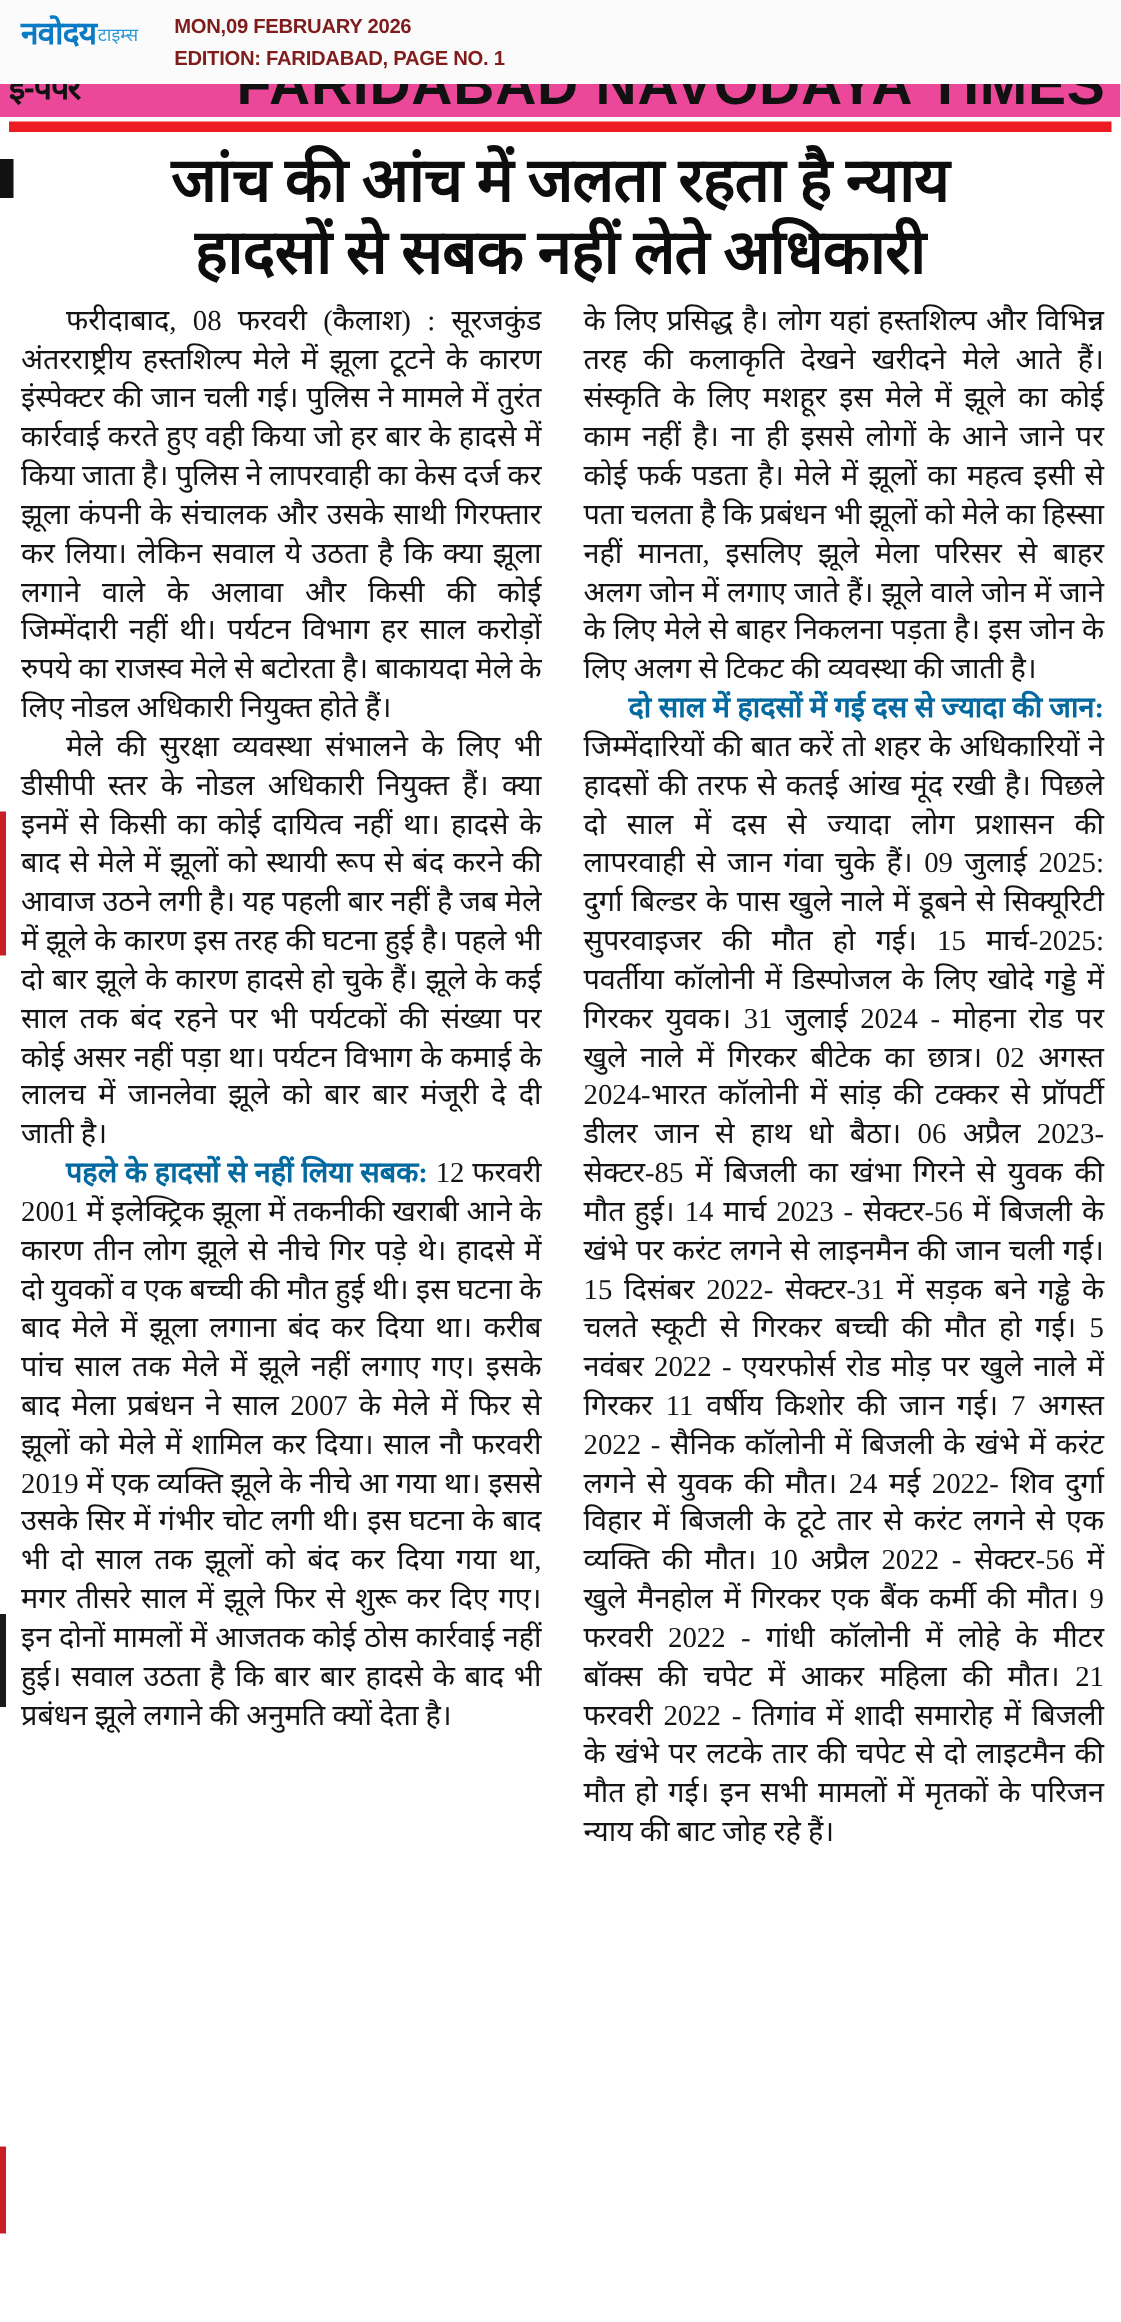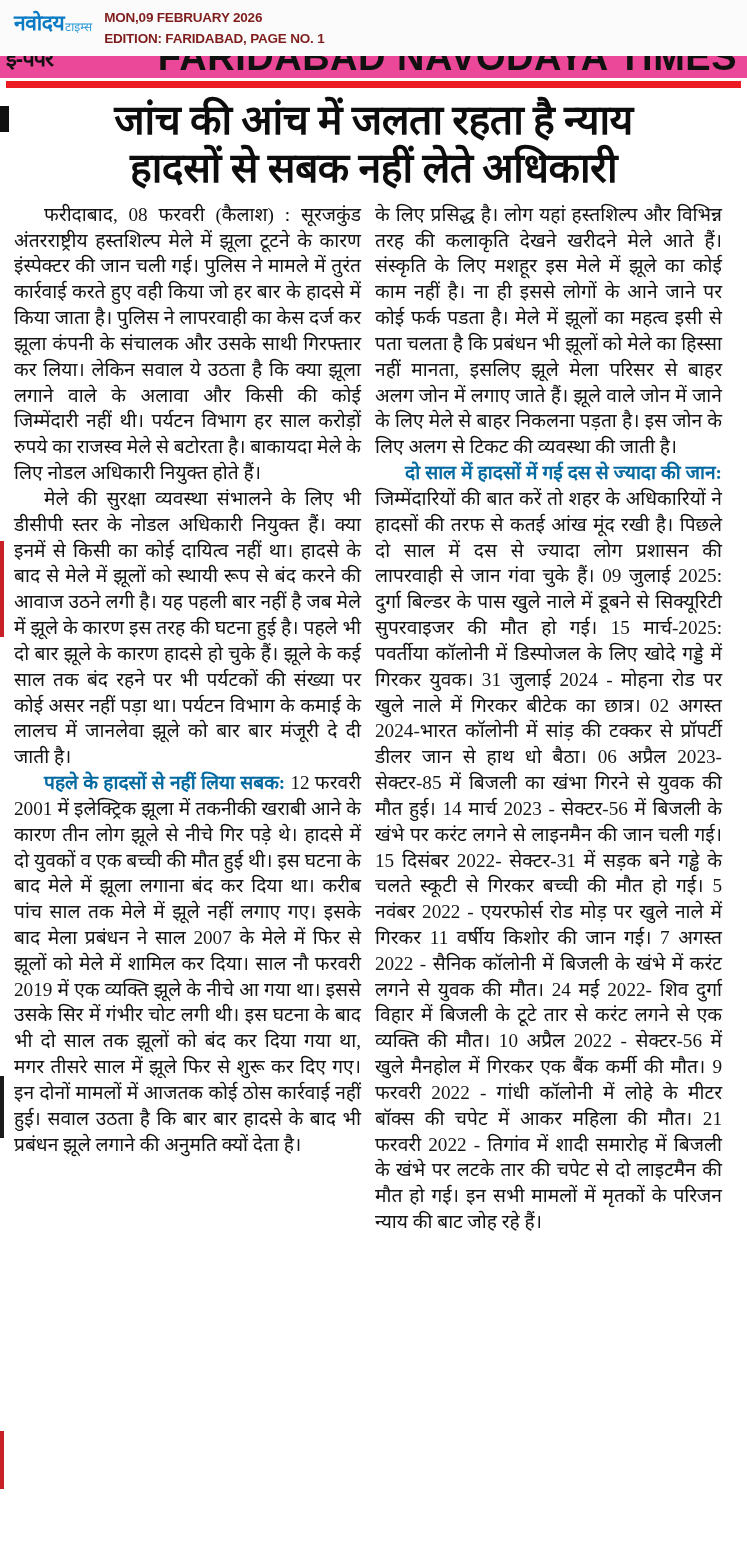--- a/index.html
+++ b/index.html
@@ -20,23 +20,23 @@
     position: relative;
     height: 56px;
     background: #fbfbfb;
     display: flex;
     align-items: flex-start;
     padding: 6px 0 0 14px;
     box-sizing: border-box;
   }
   .logo-block {
     display: flex;
-    align-items: flex-end;
+    align-items: center;
     margin-top: 6px;
-    margin-right: 12px;
+    margin-right: 24px;
     flex: 0 0 auto;
   }
   .logo-main {
     font-family: "Liberation Sans", "DejaVu Sans", sans-serif;
     font-weight: 700;
     font-size: 21px;
     color: #0a7bc4;
     letter-spacing: -0.5px;
     line-height: 1;
   }
@@ -130,21 +130,21 @@
     height: 26px;
     background: #111;
   }
 
   
   .body-area {
     position: relative;
     display: flex;
     padding: 6px 26px 0 14px;
     box-sizing: border-box;
-    gap: 14px;
+    gap: 28px;
   }
   .col {
     width: 347px;
     flex: 0 0 347px;
   }
   .col p {
     margin: 0;
     font-size: 19.2px;
     line-height: 1.345;
     text-align: justify;

